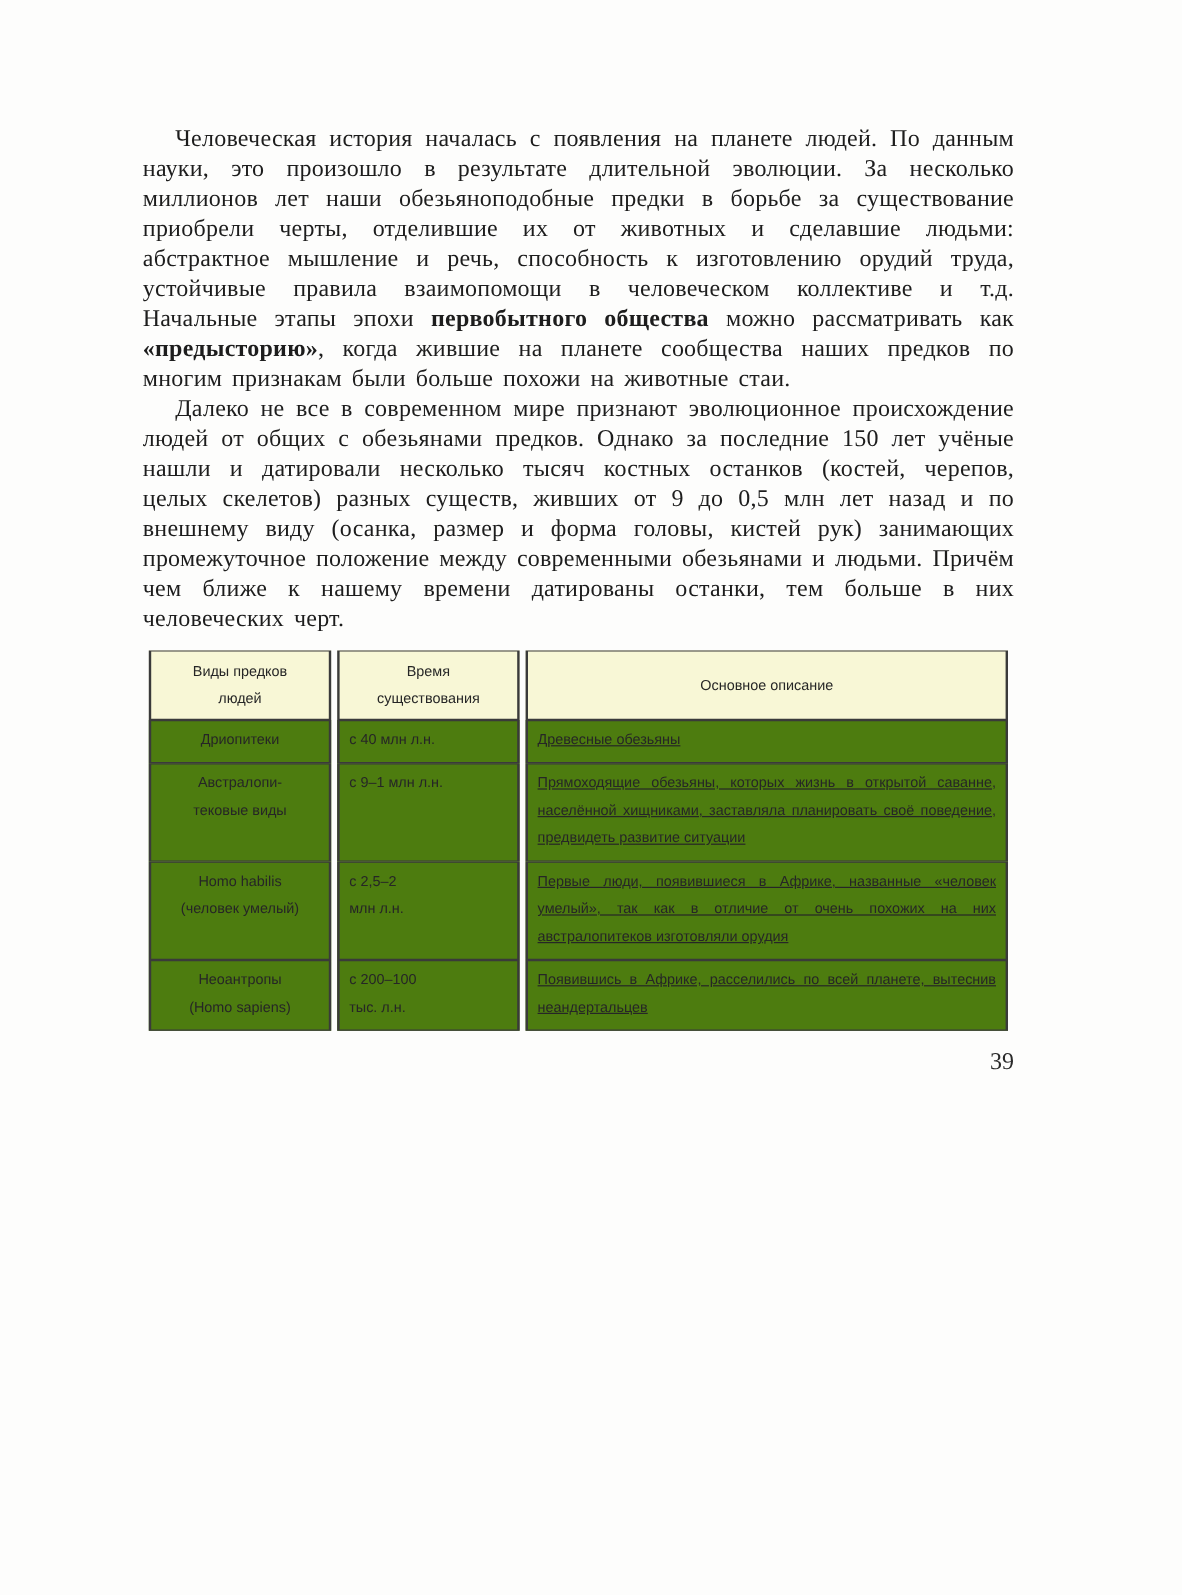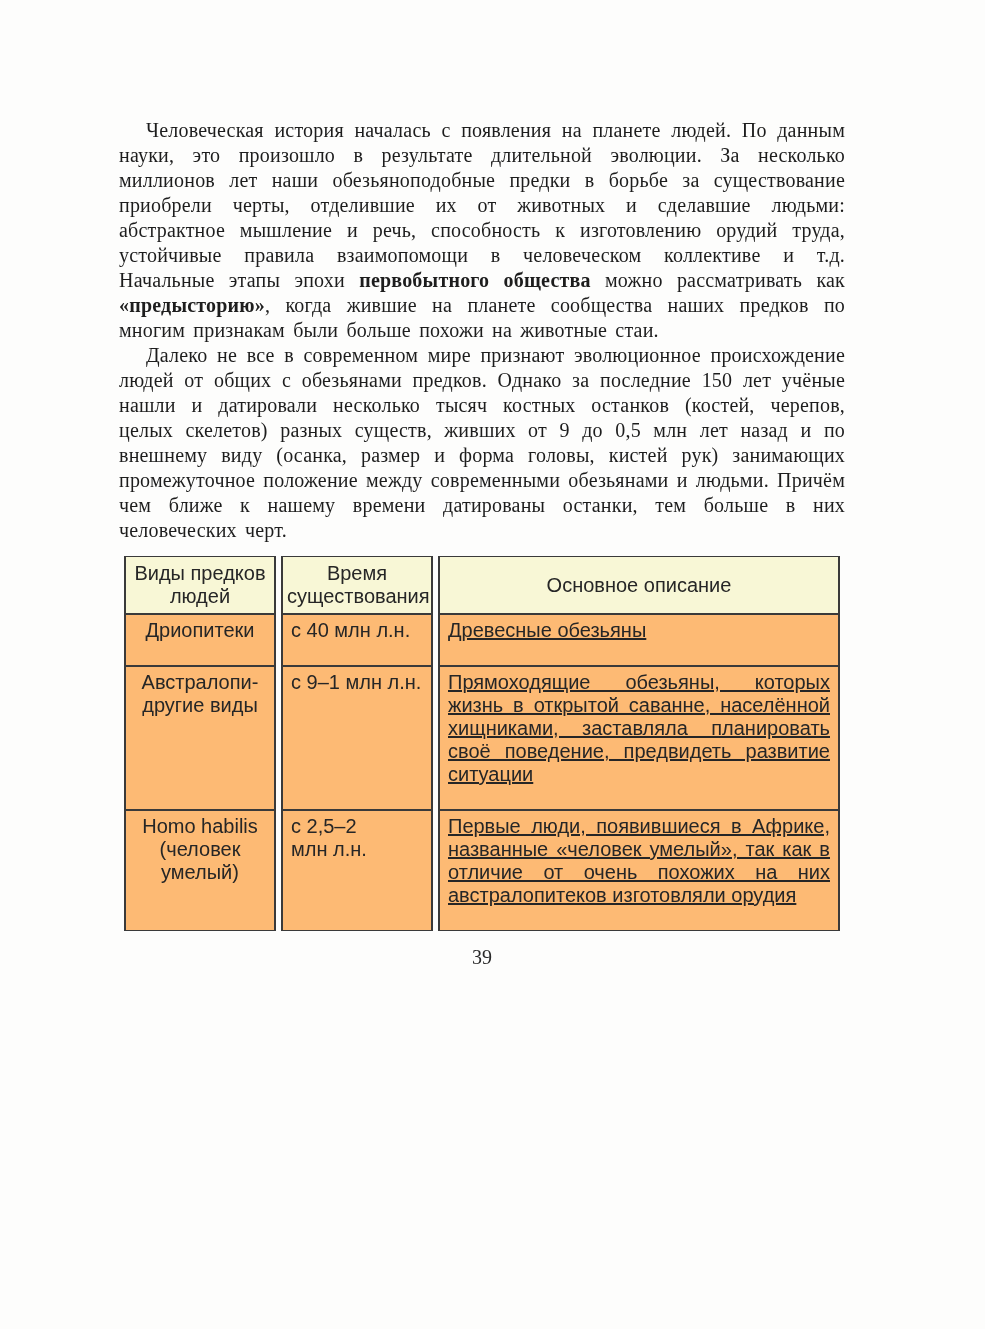--- a/index.html
+++ b/index.html
@@ -16,21 +16,21 @@
     width: 985px;
     min-height: 1329px;
     background: #fdfdfc;
     font-family: "Liberation Serif", serif;
     color: #1d1d1d;
     overflow: hidden;
   }
   .content {
     position: absolute;
     left: 119px;
-    top: 118px;
+    top: 104px;
     width: 726px;
   }
   .para {
     margin: 0;
     font-size: 20px;
     line-height: 25px;
     text-align: justify;
     text-indent: 27px;
     word-spacing: 3px;
     letter-spacing: 0.2px;
@@ -38,60 +38,60 @@
   .para .bold {
     font-weight: bold;
   }
   table.anthro {
     border-collapse: separate;
     border-spacing: 5px 0;
     table-layout: fixed;
     width: 726px;
     margin-top: 13px;
     font-family: "Liberation Sans", sans-serif;
-    font-size: 20px;
+    font-size: 12px;
     line-height: 23px;
     color: #262626;
   }
   table.anthro th,
   table.anthro td {
     border: 2px solid var(--border-color);
     border-top-width: 1.5px;
     border-bottom-width: 1.5px;
   }
   table.anthro th {
     background: var(--header-bg);
     font-weight: normal;
     text-align: center;
     vertical-align: middle;
     padding: 5px 4px;
     white-space: pre-line;
   }
   table.anthro td {
-    background: #fdba74;
+    background: #4d7c0f;
     vertical-align: top;
-    padding: 4px 8px 23px 8px;
+    padding: 4px 8px 7px 8px;
   }
   td.c-species {
     text-align: center;
     white-space: pre-line;
   }
   td.c-time {
     text-align: left;
     white-space: pre-line;
   }
   td.c-desc {
     text-align: justify;
     padding-left: 11px;
     padding-right: 13px;
     text-decoration: underline;
   }
   .page-number {
     width: 726px;
-    text-align: center;
+    text-align: right;
     font-size: 20px;
     color: #2a2a2a;
     margin-top: 15px;
     padding-right: 3px;
   }
 </style>
 </head>
 <body>
 
 <div class="page">
@@ -118,30 +118,37 @@
         </tr>
       </thead>
       <tbody id="table-body">
           <tr>
             <td class="c-species">Дриопитеки</td>
             <td class="c-time">с 40 млн л.н.</td>
             <td class="c-desc">Древесные обезьяны</td>
           </tr>
           <tr>
             <td class="c-species">Австралопи-
-другие виды</td>
+тековые виды</td>
             <td class="c-time">с 9–1 млн л.н.</td>
             <td class="c-desc">Прямоходящие обезьяны, которых жизнь в открытой саванне, населённой хищниками, заставляла планировать своё поведение, предвидеть развитие ситуации</td>
           </tr>
           <tr>
             <td class="c-species">Homo habilis
 (человек умелый)</td>
             <td class="c-time">с 2,5–2
 млн л.н.</td>
             <td class="c-desc">Первые люди, появившиеся в Африке, названные «человек умелый», так как в отличие от очень похожих на них австралопитеков изготовляли орудия</td>
           </tr>
+          <tr>
+            <td class="c-species">Неоантропы
+(Homo sapiens)</td>
+            <td class="c-time">с 200–100
+тыс. л.н.</td>
+            <td class="c-desc">Появившись в Африке, расселились по всей планете, вытеснив неандертальцев</td>
+          </tr>
         </tbody>
     </table>
 
     <div class="page-number">39</div>
 
   </div>
 </div>
 
 </body></html>

